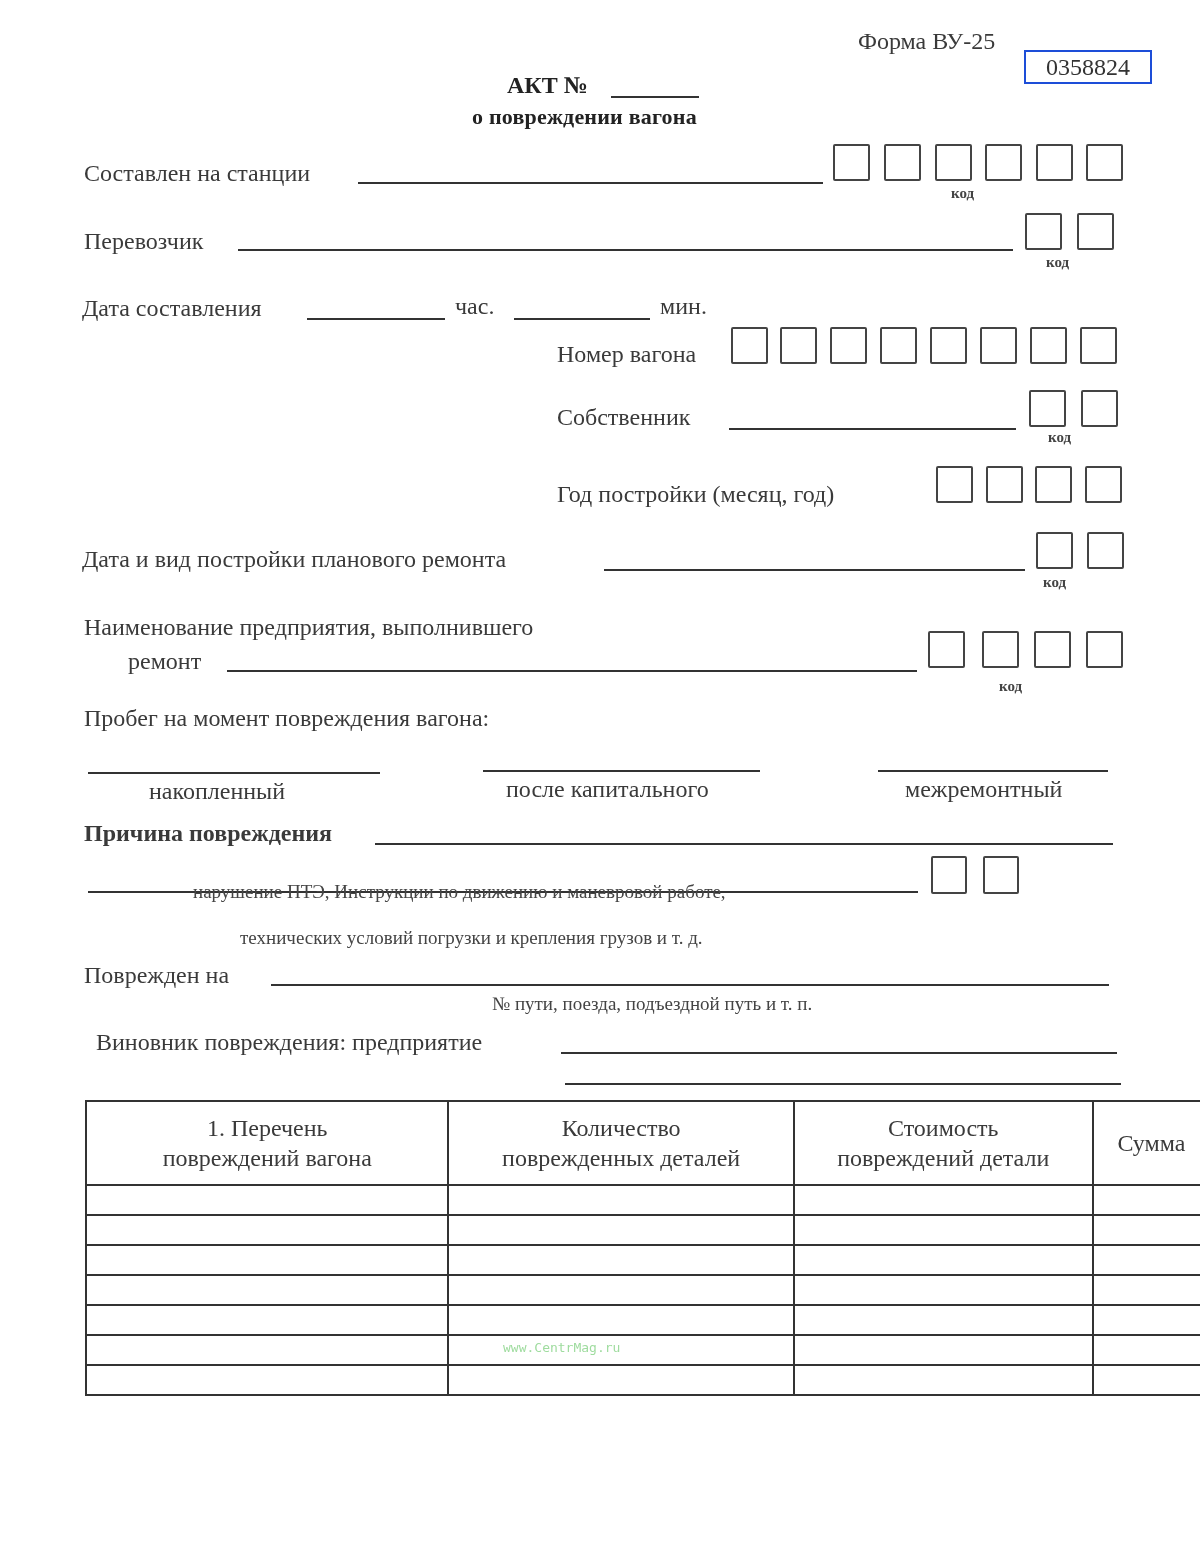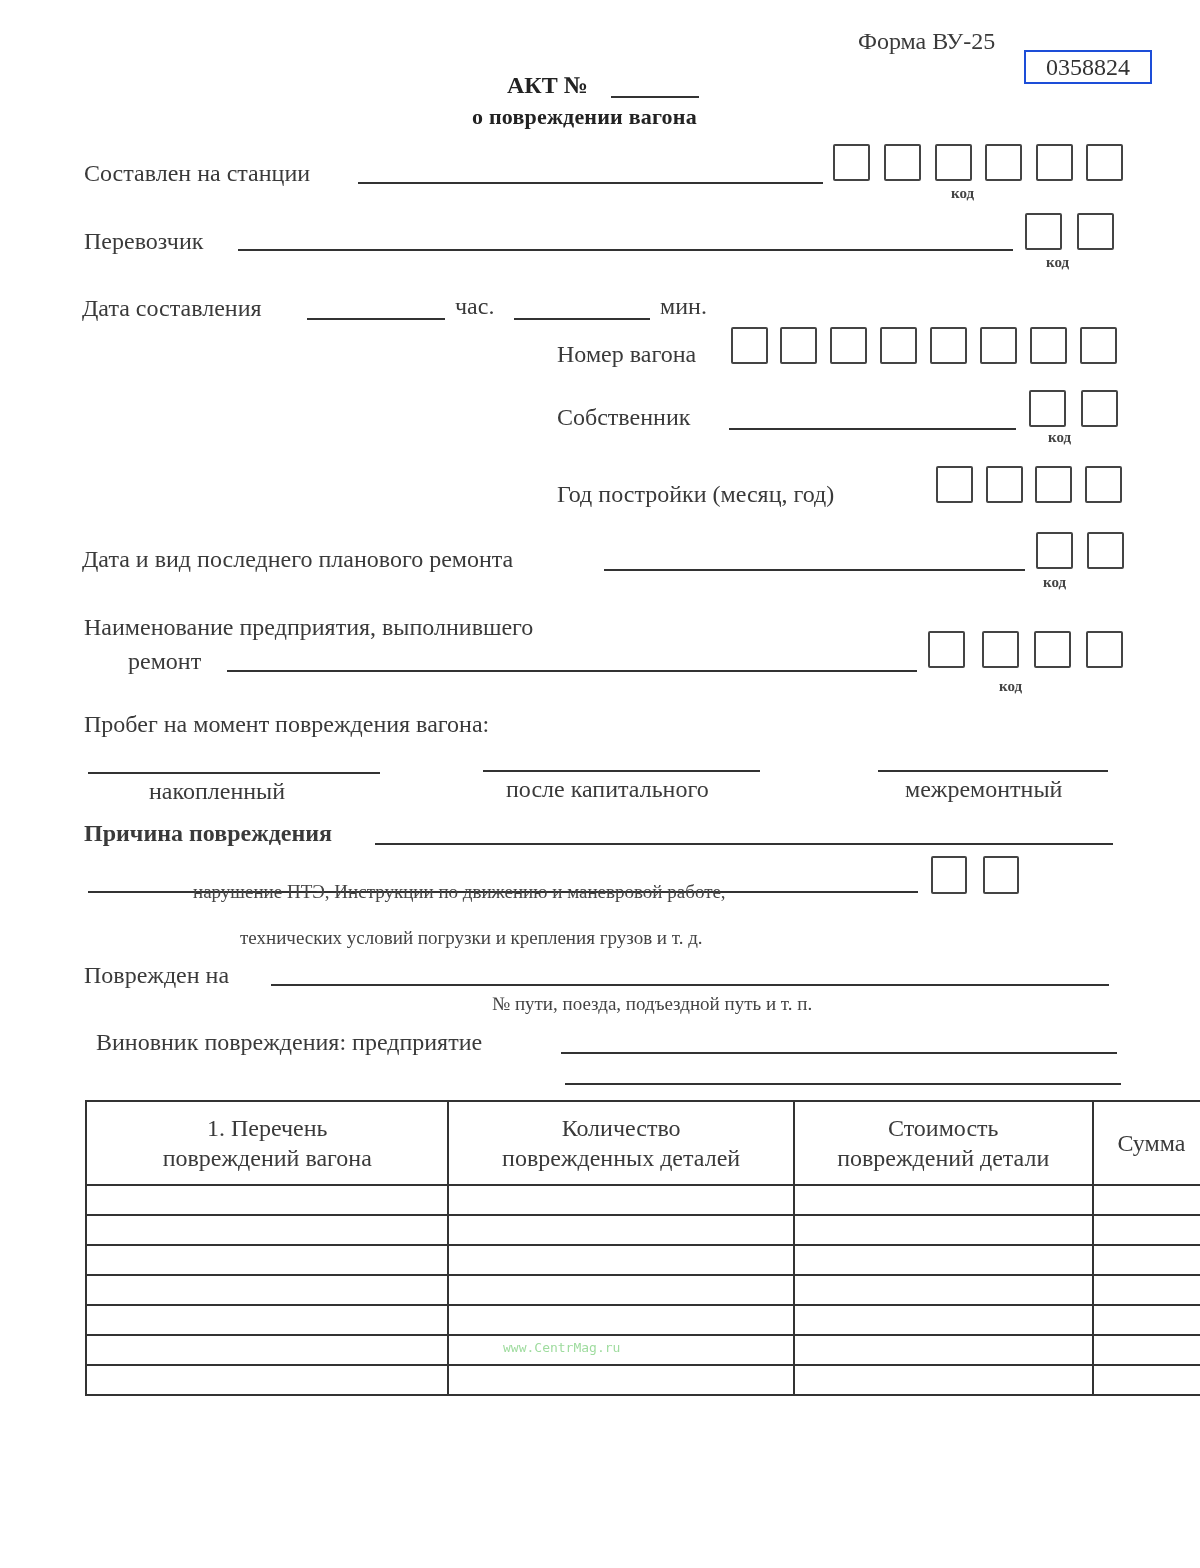--- a/index.html
+++ b/index.html
@@ -84,36 +84,36 @@
 <div class="box" style="left:1029px; top:390px;"></div>
 <div class="box" style="left:1081px; top:390px;"></div>
 <div class="abs kod" style="left:1048px; top:429px;">код</div>
 
 <div class="abs txt" style="left:557px; top:481px;text-align:right;">Год постройки (месяц, год)</div>
 <div class="box" style="left:936px; top:466px;"></div>
 <div class="box" style="left:986px; top:466px;"></div>
 <div class="box" style="left:1035px; top:466px;"></div>
 <div class="box" style="left:1085px; top:466px;"></div>
 
-<div class="abs txt" style="left:82px; top:546px;">Дата и вид последнего планового ремонта</div>
+<div class="abs txt" style="left:82px; top:546px;">Дата и вид постройки планового ремонта</div>
 <div class="line" style="left:604px; top:569px; width:421px;"></div>
 <div class="box" style="left:1036px; top:532px;"></div>
 <div class="box" style="left:1087px; top:532px;"></div>
 <div class="abs kod" style="left:1043px; top:574px;">код</div>
 
 <div class="abs txt" style="left:84px; top:614px;">Наименование предприятия, выполнившего</div>
 <div class="abs txt" style="left:128px; top:648px;">ремонт</div>
 <div class="line" style="left:227px; top:670px; width:690px;"></div>
 <div class="box" style="left:928px; top:631px;"></div>
 <div class="box" style="left:982px; top:631px;"></div>
 <div class="box" style="left:1034px; top:631px;"></div>
 <div class="box" style="left:1086px; top:631px;"></div>
 <div class="abs kod" style="left:999px; top:678px;">код</div>
 
-<div class="abs txt" style="left:84px; top:705px;margin-top:6px;">Пробег на момент повреждения вагона:</div>
+<div class="abs txt" style="left:84px; top:705px;">Пробег на момент повреждения вагона:</div>
 <div class="line" style="left:88px; top:772px; width:292px;"></div>
 <div class="line" style="left:483px; top:770px; width:277px;"></div>
 <div class="line" style="left:878px; top:770px; width:230px;"></div>
 <div class="abs txt" style="left:149px; top:778px;">накопленный</div>
 <div class="abs txt" style="left:506px; top:776px;">после капитального</div>
 <div class="abs txt" style="left:905px; top:776px;">межремонтный</div>
 
 <div class="abs txt" style="left:84px; top:820px;font-weight:bold;">Причина повреждения</div>
 <div class="line" style="left:375px; top:843px; width:738px;"></div>
 <div class="line" style="left:88px; top:891px; width:830px;"></div>

